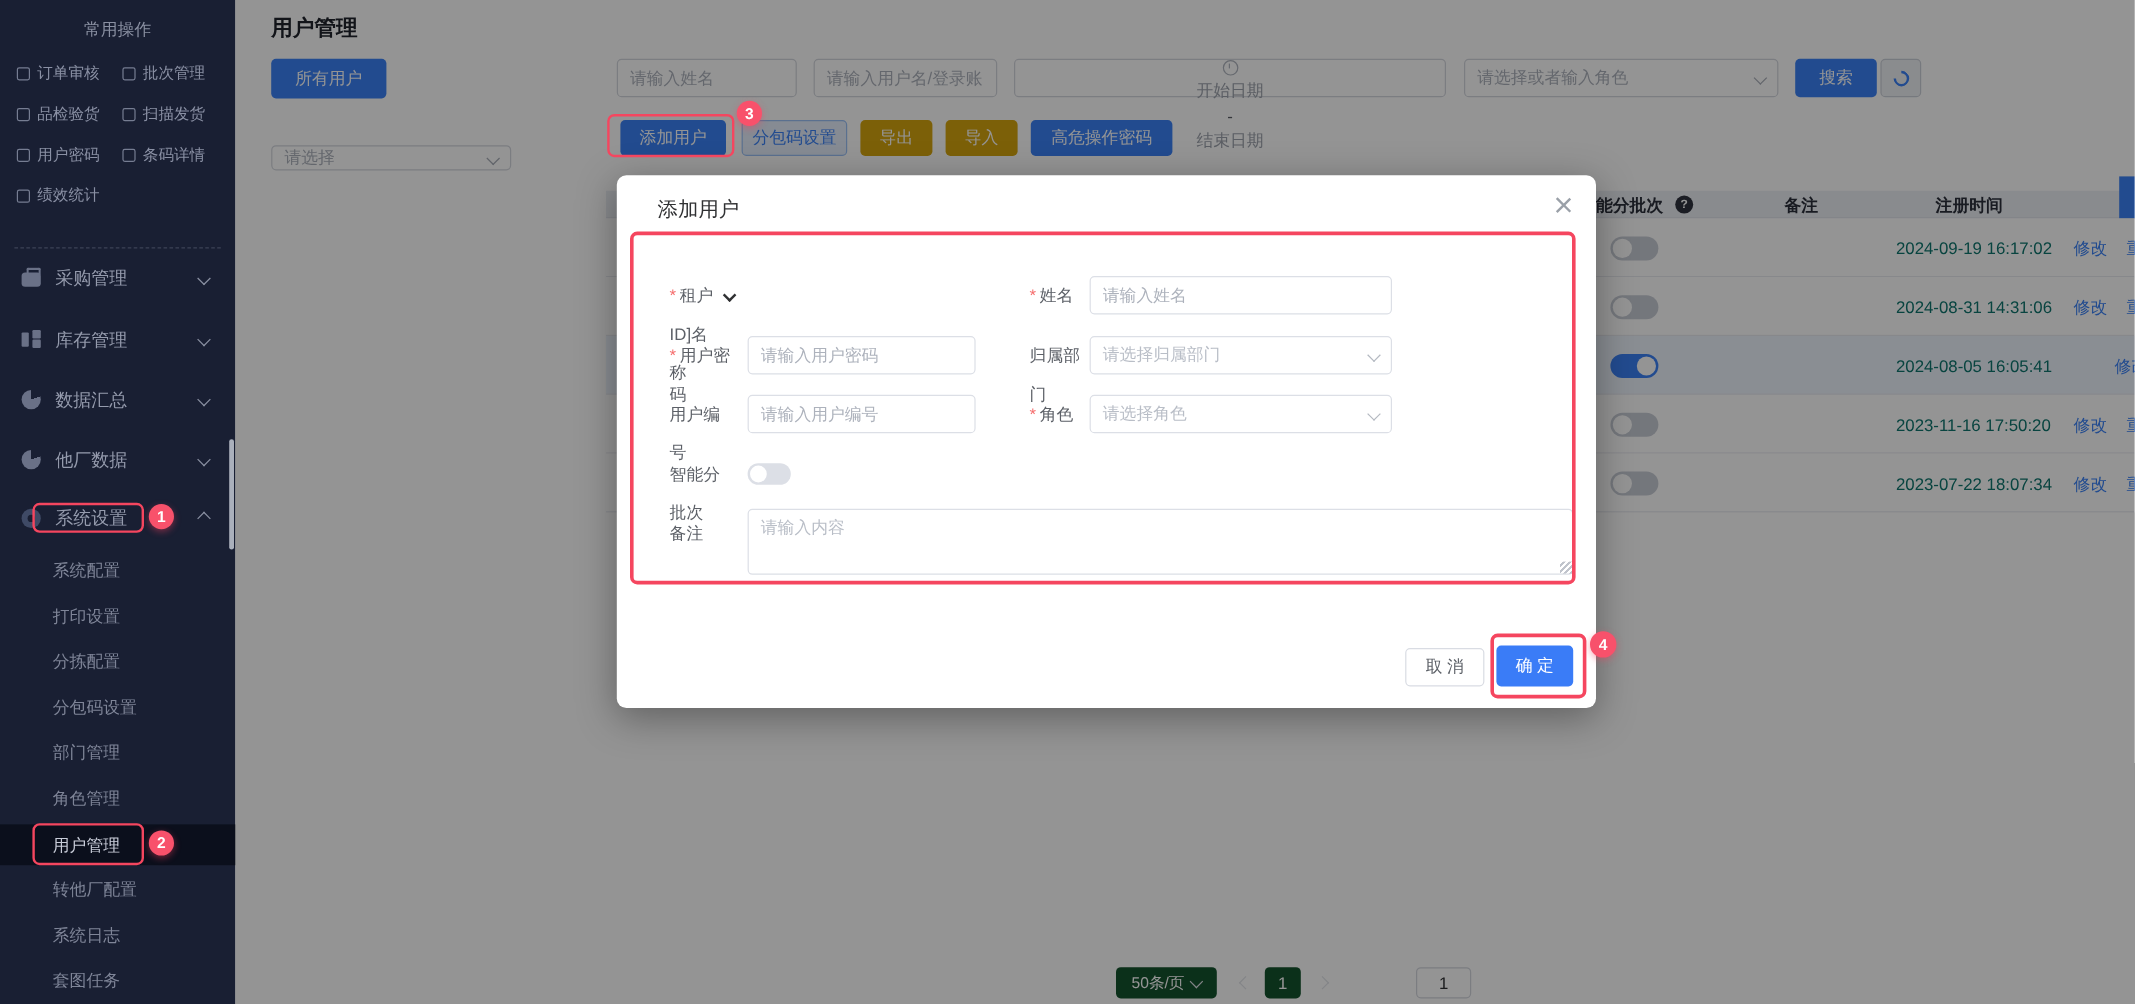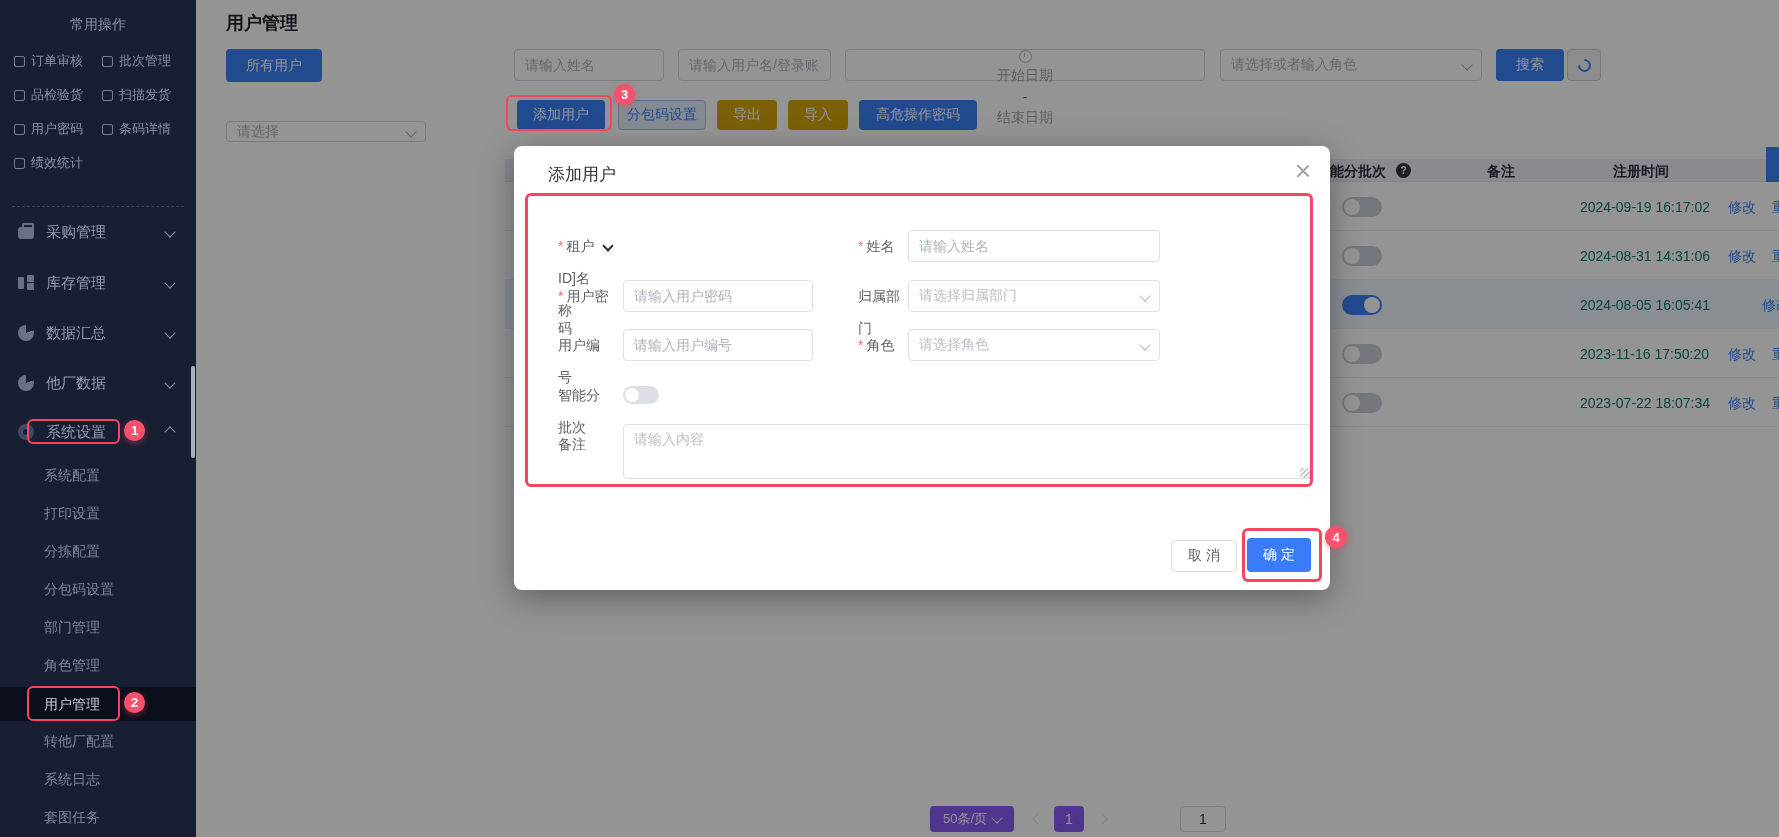--- a/index.html
+++ b/index.html
@@ -79,21 +79,21 @@
   .toggle.off { background:#c9cdd6; }
   .toggle.on  { background:#3b82f6; }
   .toggle .knob { position:absolute; top:2px; width:16px; height:16px; border-radius:50%; background:#fff; }
   .toggle.off .knob { left:2px; }
   .toggle.on  .knob { right:2px; }
   .cell-date { position:absolute; font-size:14px; color:#0f766e; }
   .cell-link { position:absolute; font-size:14px; color:#3b82f6; cursor:pointer; white-space:nowrap; }
 
   
   .pg-text { position:absolute; color:#fff; font-size:14px; }
-  .pg-pill { position:absolute; background:#8b5cf6; border-radius:4px; color:#fff; font-size:13px;
+  .pg-pill { position:absolute; background:#14532d; border-radius:4px; color:#fff; font-size:13px;
              display:flex; align-items:center; justify-content:center; gap:6px; cursor:pointer; }
   .pg-arrow { width:8px; height:8px; border-right:1.8px solid #e2e4e9; border-bottom:1.8px solid #e2e4e9;
               position:absolute; cursor:pointer; }
   .pg-arrow.left  { transform:rotate(135deg); }
   .pg-arrow.right { transform:rotate(-45deg); }
   .pg-input { position:absolute; background:#fff; border-radius:4px; border:1px solid #d4d7de;
               text-align:center; font-size:14px; color:#303133; outline:none; }
 
   
   .overlay { position:absolute; left:196px; top:0; width:1583px; height:837px;

